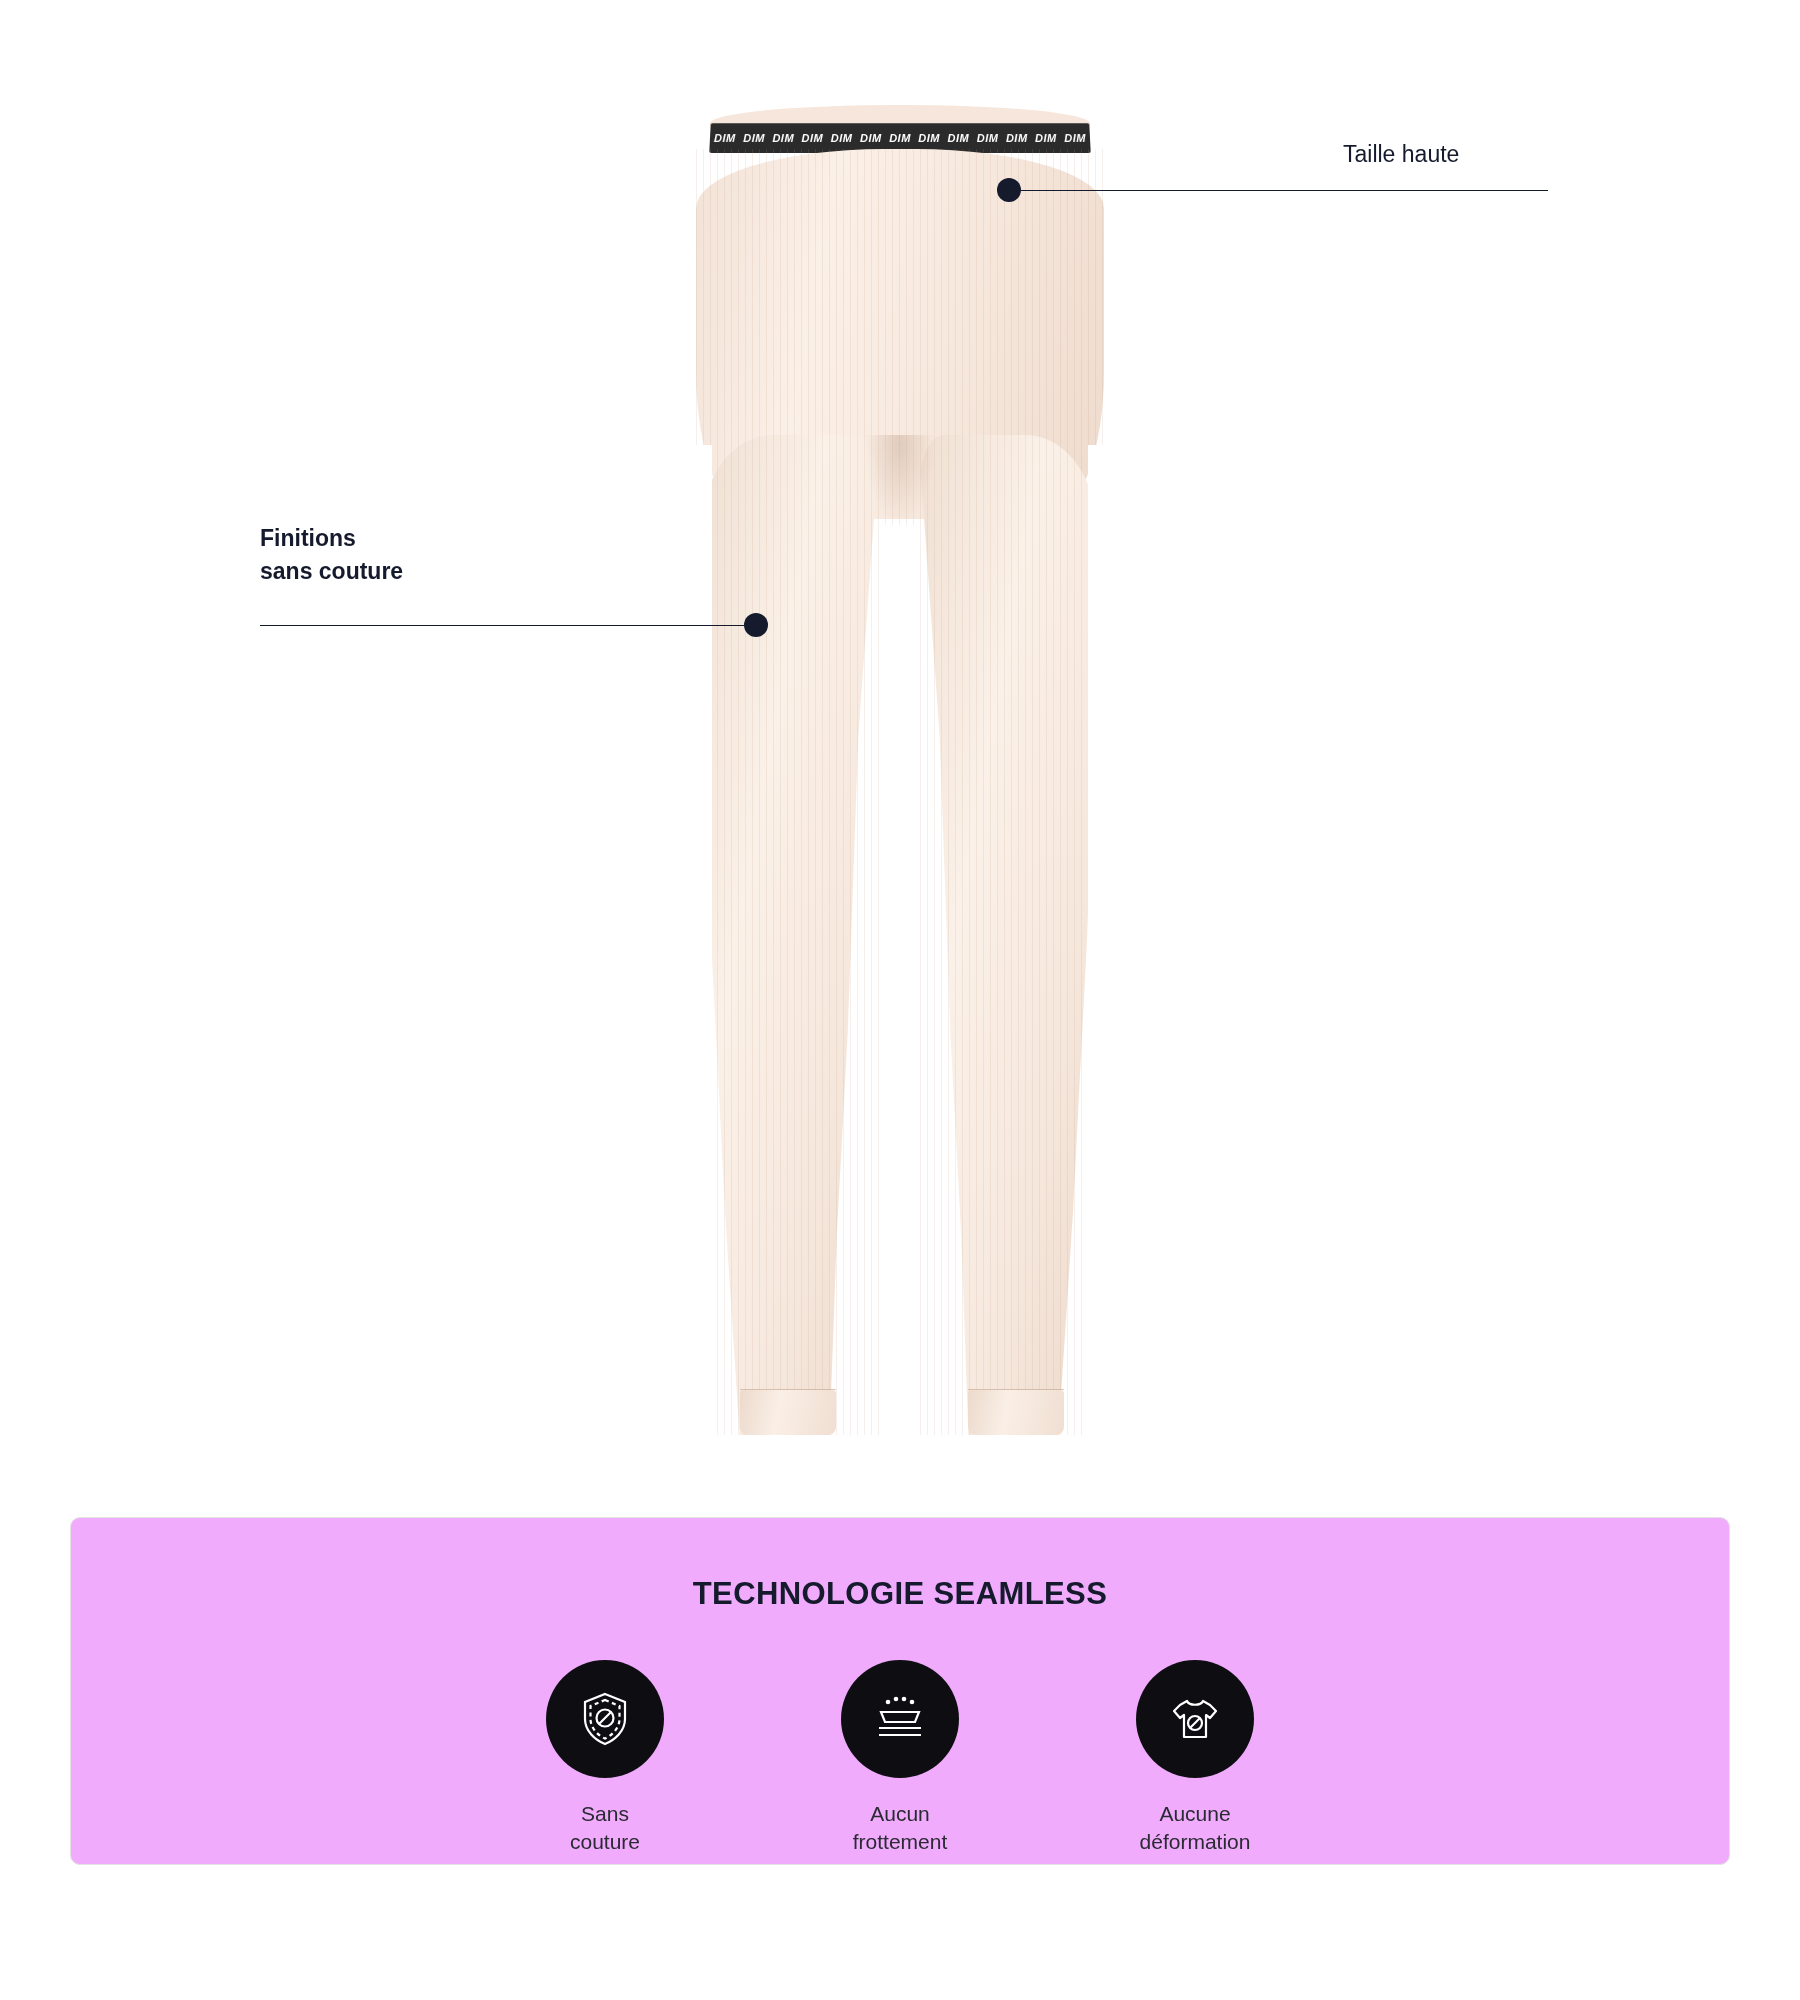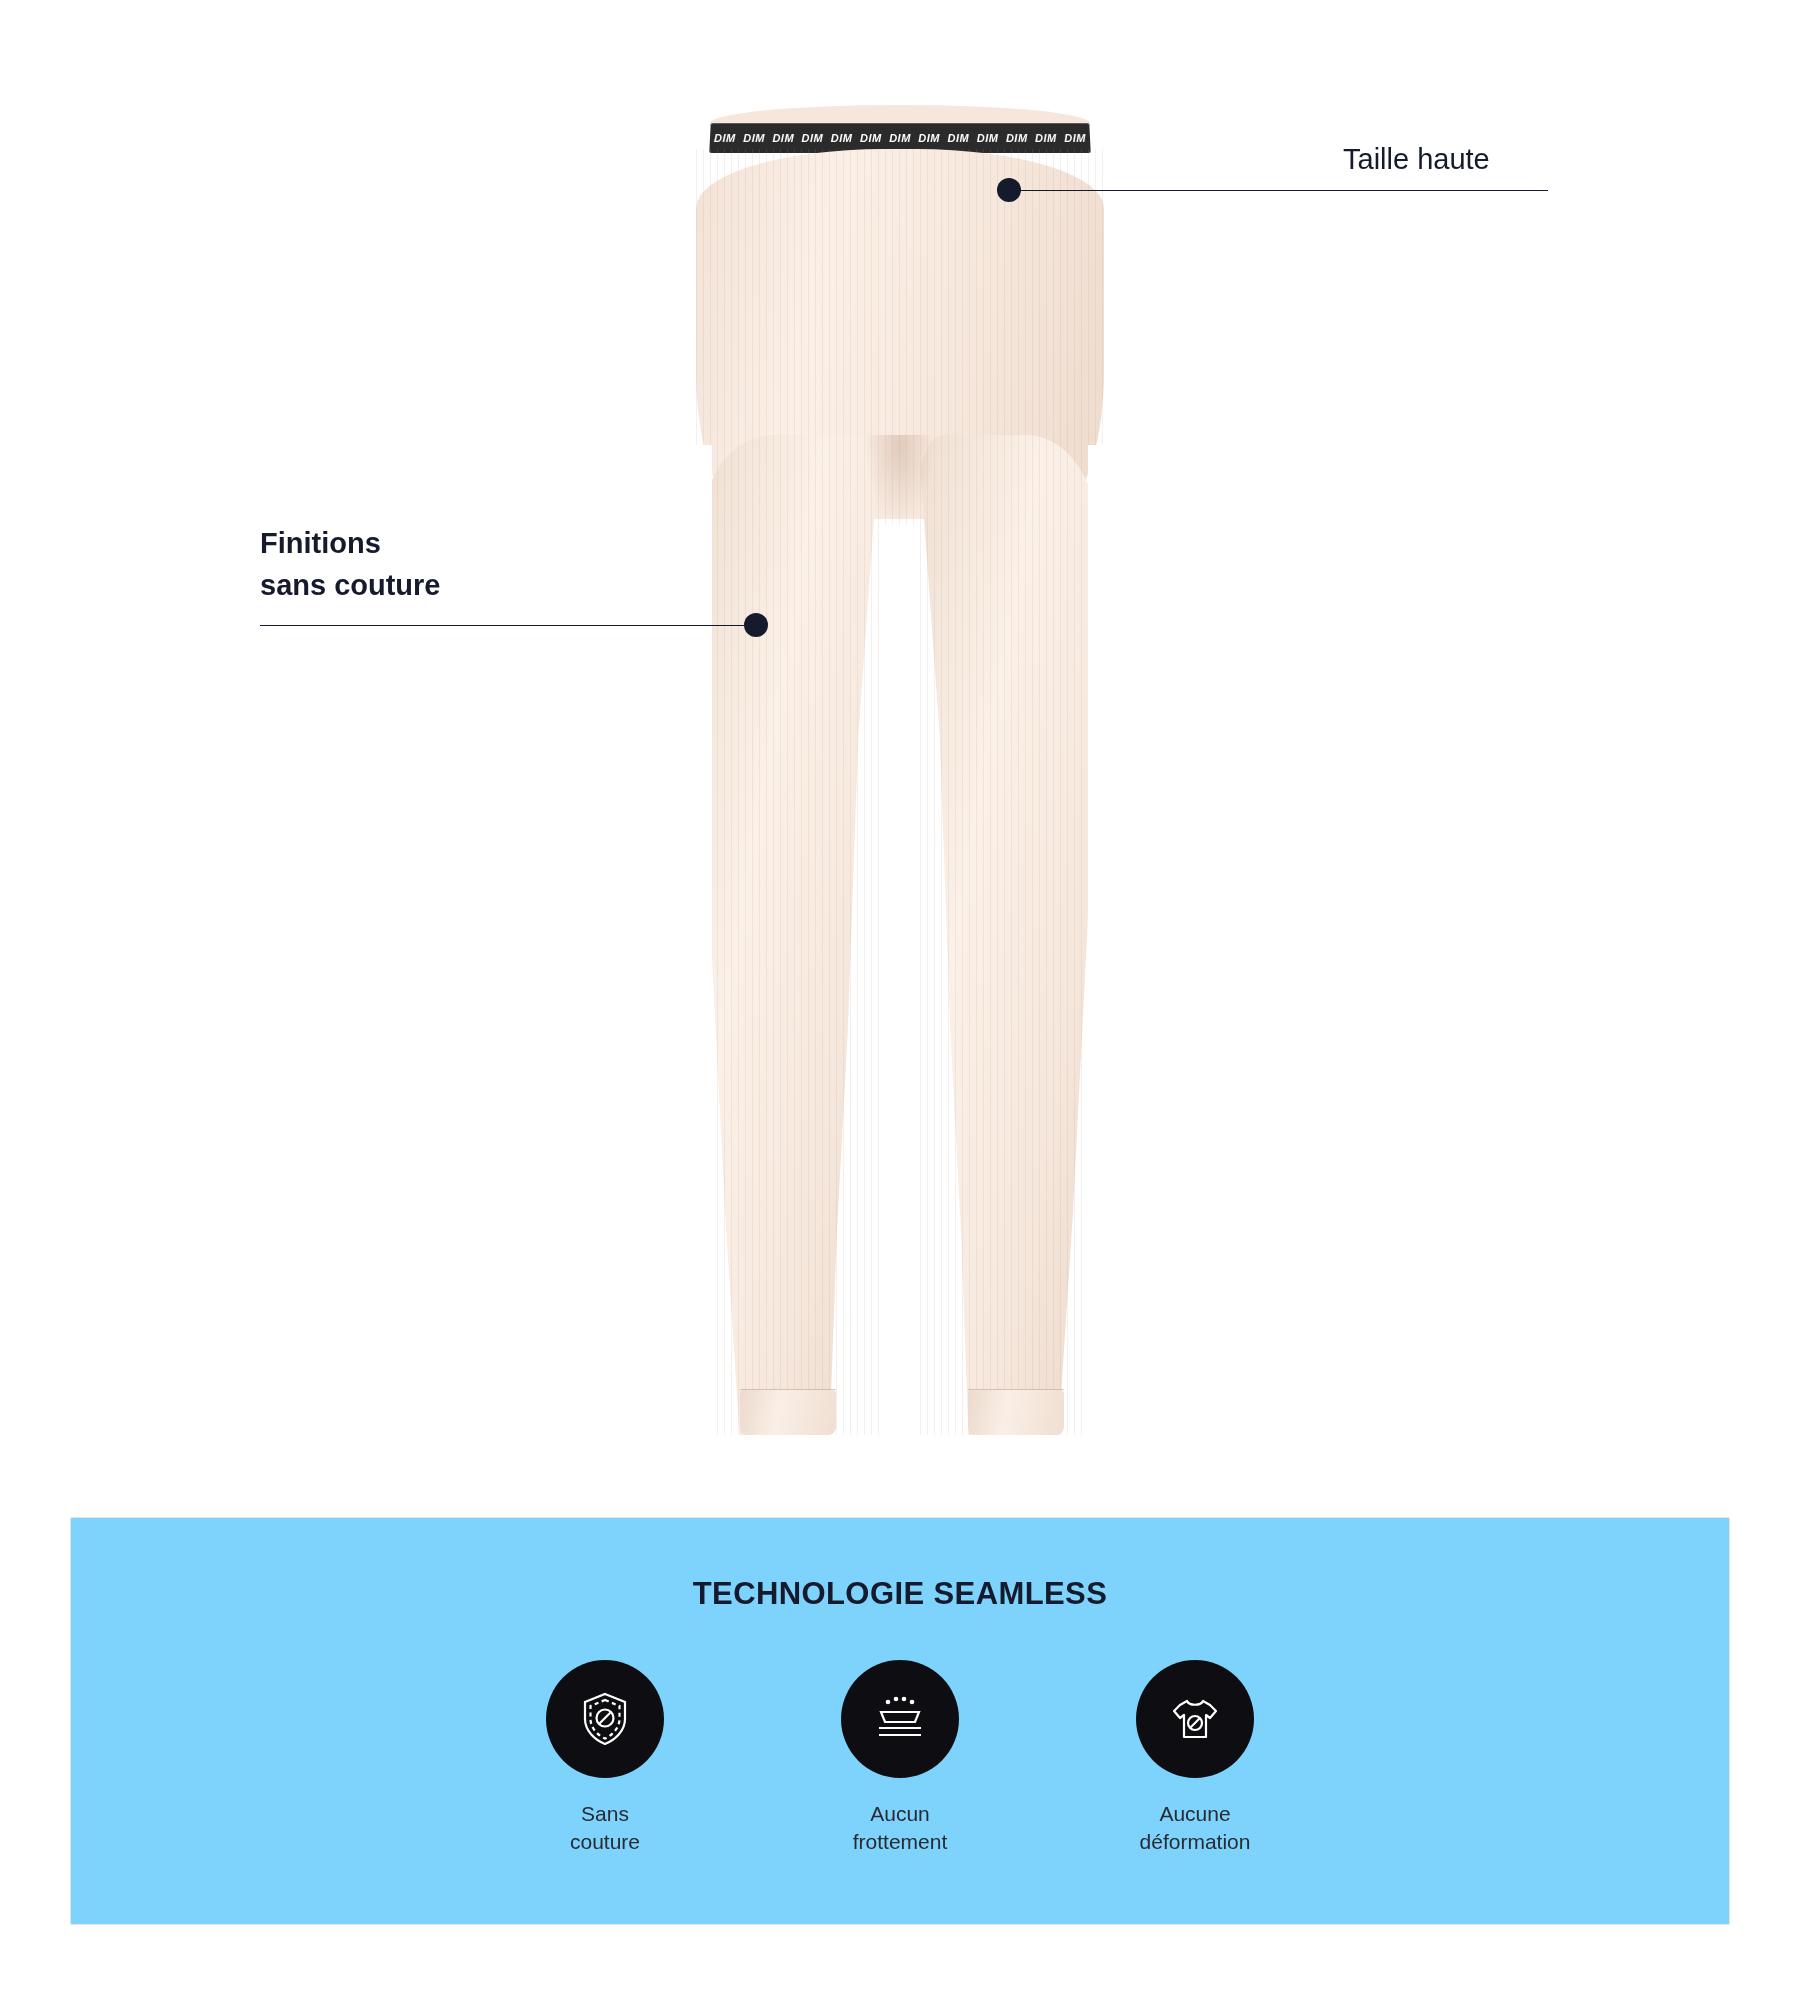--- a/index.html
+++ b/index.html
@@ -153,21 +153,21 @@
   .ribbing-mask-c {
     position: absolute;
     left: 190px; top: 420px;
     width: 40px; height: 920px;
     background: #ffffff;
   }
 
   
   .callout-label {
     position: absolute;
-    font-size: 29px;
+    font-size: 23px;
     line-height: 1.45;
     color: #151a2d;
     white-space: pre-line;
   }
   .callout-line {
     position: absolute;
     height: 1px;
     background: #151a2d;
   }
   .callout-dot {
@@ -185,25 +185,25 @@
   #callout-left-label { left: 260px; top: 522px; font-weight: bold; }
   #callout-left-line  { left: 260px; top: 625px; width: 496px; }
   #callout-left-dot   { left: 744px; top: 613px; }
 
   
   .tech-panel {
     position: absolute;
     left: 70px;
     top: 1517px;
     width: 1660px;
-    height: 408px;
+    height: 348px;
     border: 1px solid #e3e3e3;
-    border-radius: 2px;
+    border-radius: 10px;
     box-sizing: border-box;
-    background: #7dd3fc;
+    background: #f0abfc;
   }
   .tech-title {
     text-align: center;
     margin-top: 58px;
     font-size: 31px;
     font-weight: bold;
     letter-spacing: 0.4px;
     color: #151a2d;
   }
   .tech-items {

